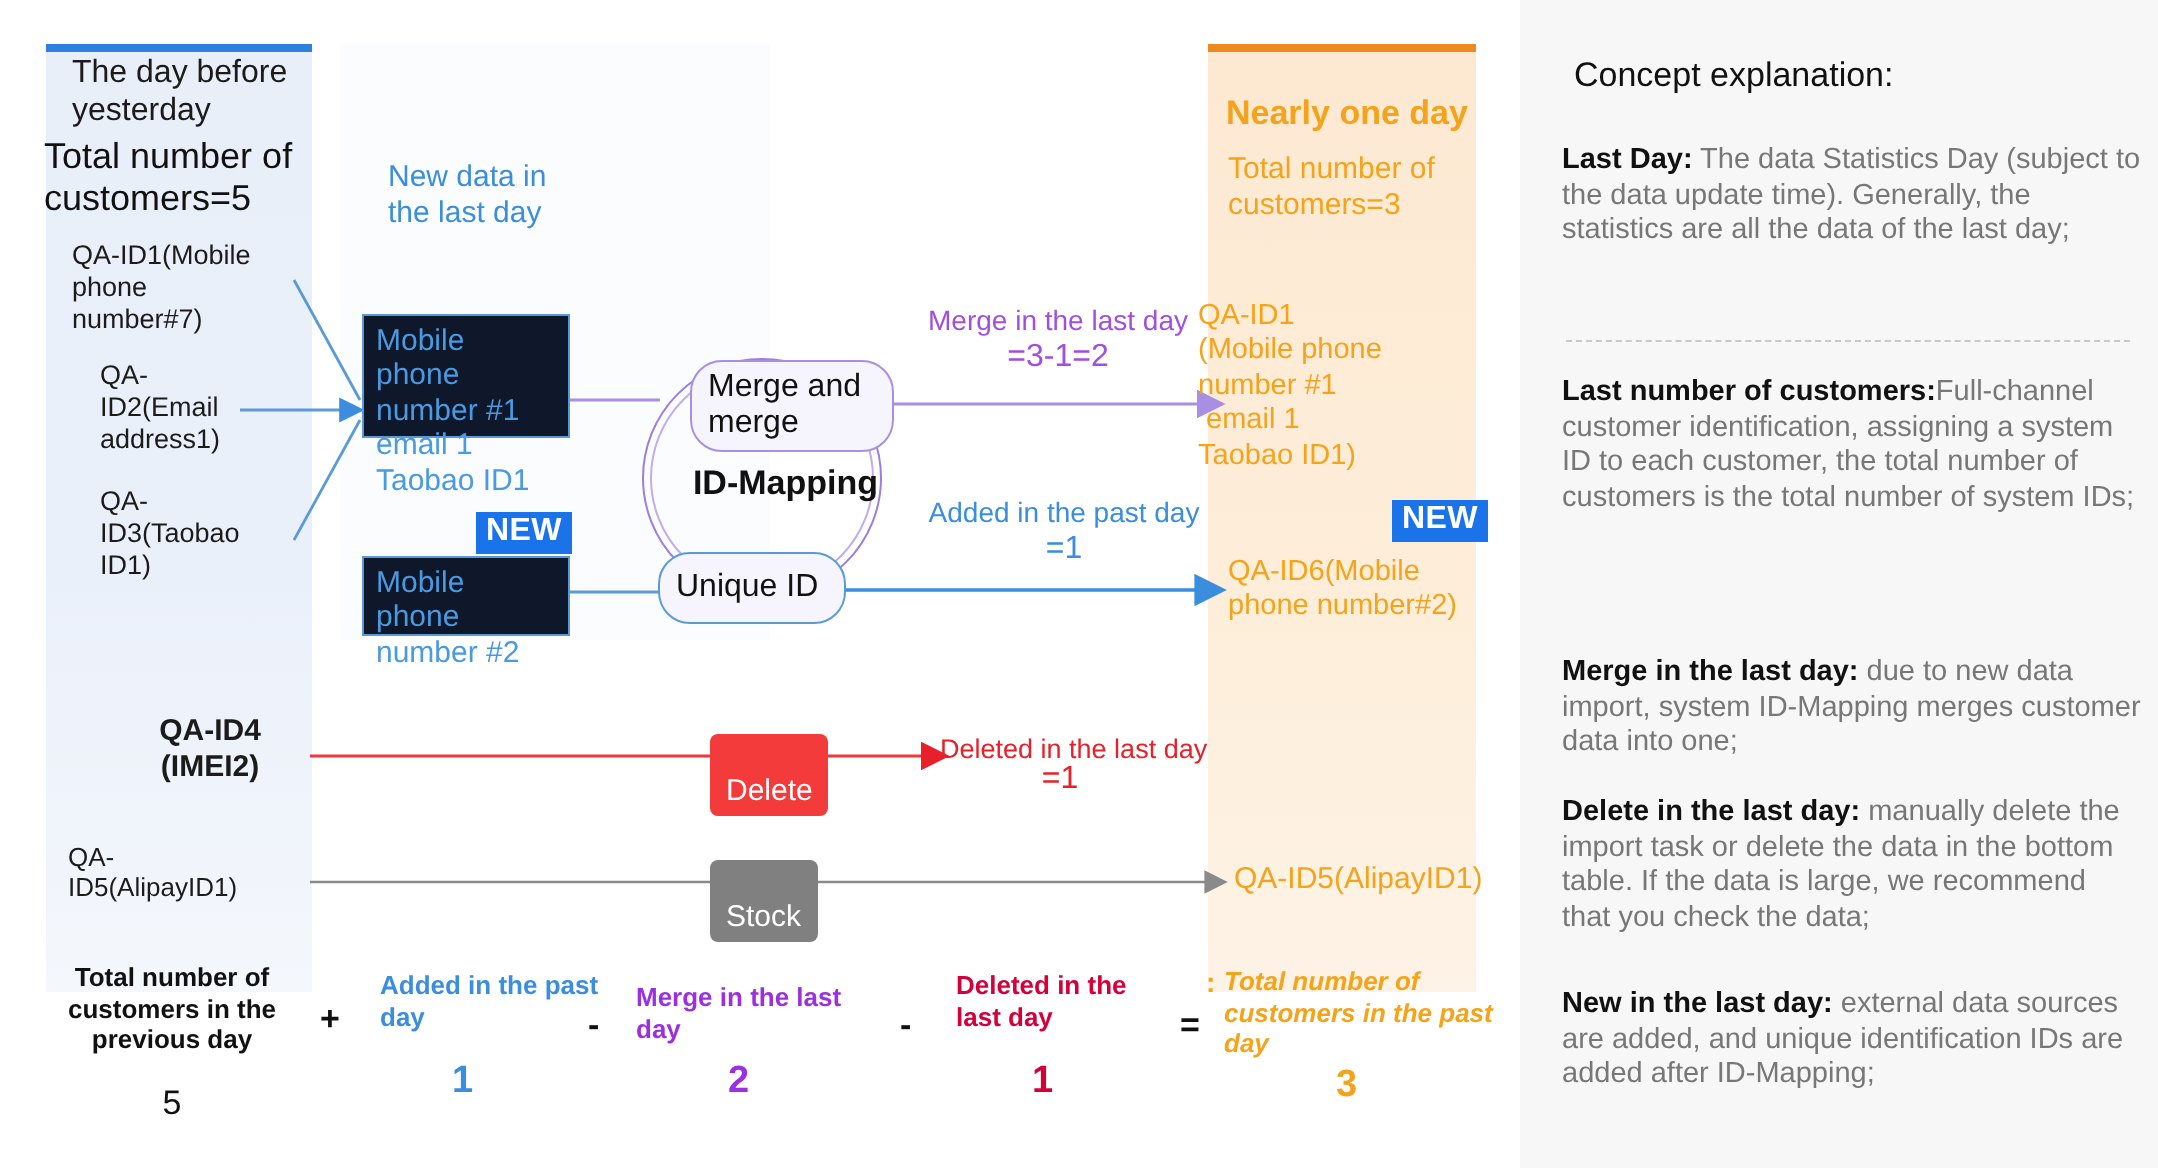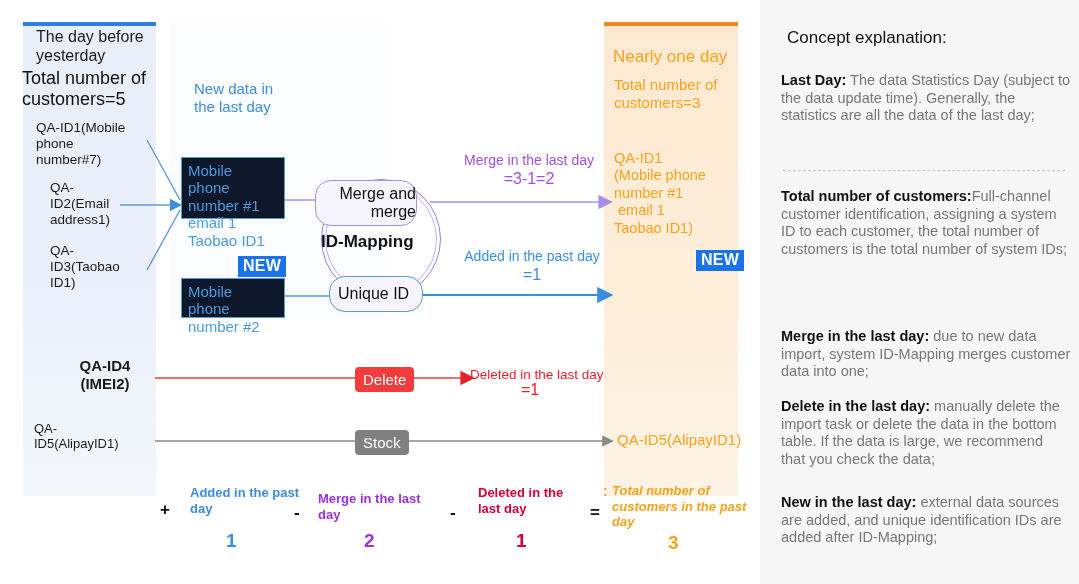--- a/index.html
+++ b/index.html
@@ -62,48 +62,48 @@
 
   
   #idmap-circle{
     left:321px;top:179px;width:118px;height:118px;border-radius:50%;
     border:1.6px solid #9a7ee0;background:transparent;
   }
   #idmap-circle2{
     left:325px;top:183px;width:110px;height:110px;border-radius:50%;
     border:1.4px solid #c0adee;background:transparent;
   }
-  #idmap-label{left:321px;top:232px;width:118px;text-align:left;font-size:17px;font-weight:700;color:#111;}
+  #idmap-label{left:321px;top:232px;width:118px;text-align:right;font-size:17px;font-weight:700;color:#111;}
   .pill{
     position:absolute;border-radius:16px;background:#f6f5fd;
     font-size:16px;color:#111;box-sizing:border-box;
     display:flex;align-items:center;padding-left:8px;line-height:1.1;
   }
-  #pill-merge{left:315px;top:180px;width:102px;height:46px;border:1.5px solid #a98fe3;text-align:right;}
+  #pill-merge{left:345px;top:180px;width:102px;height:46px;border:1.5px solid #a98fe3;}
   #pill-unique{left:329px;top:276px;width:94px;height:36px;border:1.5px solid #5b9bd5;}
 
   
   #lbl-merge{left:449px;top:152px;width:160px;text-align:center;font-size:14px;color:#a24fe0;}
   #lbl-merge-eq{left:449px;top:170px;width:160px;text-align:center;font-size:16px;color:#a24fe0;}
   #lbl-added{left:452px;top:248px;width:160px;text-align:center;font-size:14px;color:#3b8ede;}
   #lbl-added-eq{left:452px;top:266px;width:160px;text-align:center;font-size:16px;color:#3b8ede;}
   #lbl-deleted{left:470px;top:367px;width:160px;text-align:left;font-size:13.5px;color:#e8202a;}
   #lbl-deleted-eq{left:470px;top:381px;width:120px;text-align:center;font-size:16px;color:#e8202a;}
 
   
-  #lbl-nearly{left:613px;top:47px;width:130px;font-size:17px;font-weight:400;color:#f5a31a;}
+  #lbl-nearly{left:613px;top:47px;width:130px;font-size:17px;font-weight:700;color:#f5a31a;}
   #lbl-total3{left:614px;top:76px;width:120px;font-size:15px;color:#f5a31a;}
-  #qa1-out{left:614px;top:150px;width:118px;font-size:14.5px;color:#f5a31a;line-height:1.2;}
+  #qa1-out{left:599px;top:150px;width:118px;font-size:14.5px;color:#f5a31a;line-height:1.2;}
   #qa6-out{left:614px;top:278px;width:125px;font-size:14.5px;color:#f5a31a;line-height:1.2;}
   #qa5-out{left:617px;top:431px;width:150px;font-size:15px;color:#f5a31a;white-space:nowrap;}
 
   
   .tagbox{
     position:absolute;color:#fff;font-size:15px;border-radius:4px;
-    padding:4px 8px 3px 8px;line-height:1.2;
+    padding:20px 8px 3px 8px;line-height:1.2;
   }
   #tag-delete{left:355px;top:367px;background:#f33b3b;}
   #tag-stock{left:355px;top:430px;background:#808080;}
 
   
   .fcell{position:absolute;}
   .fhead{font-size:13px;font-weight:700;line-height:1.2;}
   .fval{font-size:19px;font-weight:700;text-align:center;margin-top:14px;}
   .fop{position:absolute;font-size:17px;font-weight:700;color:#111;}
 
@@ -224,22 +224,28 @@
 
   <div class="t" id="lbl-nearly">Nearly one day</div>
   <div class="t" id="lbl-total3">Total number of
 customers=3</div>
   <div class="t" id="qa1-out">QA-ID1
 (Mobile phone
 number #1
  email 1
 Taobao ID1)</div>
   <div class="newbadge" id="new-right">NEW</div>
+  <div class="t" id="qa6-out">QA-ID6(Mobile
+phone number#2)</div>
   <div class="t" id="qa5-out">QA-ID5(AlipayID1)</div>
 
+  <div class="fcell" id="f1">
+    <div class="fhead">Total number of customers in the previous day</div>
+    <div class="fval">5</div>
+  </div>
   <div class="fop" id="op1">+</div>
 
   <div class="fcell" id="f2">
     <div class="fhead">Added in the past day</div>
     <div class="fval">1</div>
   </div>
   <div class="fop" id="op2">-</div>
 
   <div class="fcell" id="f3">
     <div class="fhead">Merge in the last day</div>
@@ -259,21 +265,21 @@
     <div class="fval">3</div>
   </div>
 
   <div class="t" id="concept-title">Concept explanation:</div>
   <div class="abs" id="c-divider"></div>
 
   <div class="cblock" id="c1">
     <b>Last Day:</b><span> The data Statistics Day (subject to the data update time). Generally, the statistics are all the data of the last day;</span>
   </div>
   <div class="cblock" id="c2">
-    <b>Total number of customers:</b><span>Full-channel customer identification, assigning a system ID to each customer, the total number of customers is the total number of system IDs;</span>
+    <b>Last number of customers:</b><span>Full-channel customer identification, assigning a system ID to each customer, the total number of customers is the total number of system IDs;</span>
   </div>
   <div class="cblock" id="c4">
     <b> Delete in the last day:</b><span> manually delete the import task or delete the data in the bottom table. If the data is large, we recommend that you check the data;</span>
   </div>
   <div class="cblock" id="c3">
     <b>Merge in the last day:</b><span> due to new data import, system ID-Mapping merges customer data into one;</span>
   </div>
   <div class="cblock" id="c5">
     <b>New in the last day:</b><span>  external data sources are added, and unique identification IDs are added after ID-Mapping;</span>
   </div>

